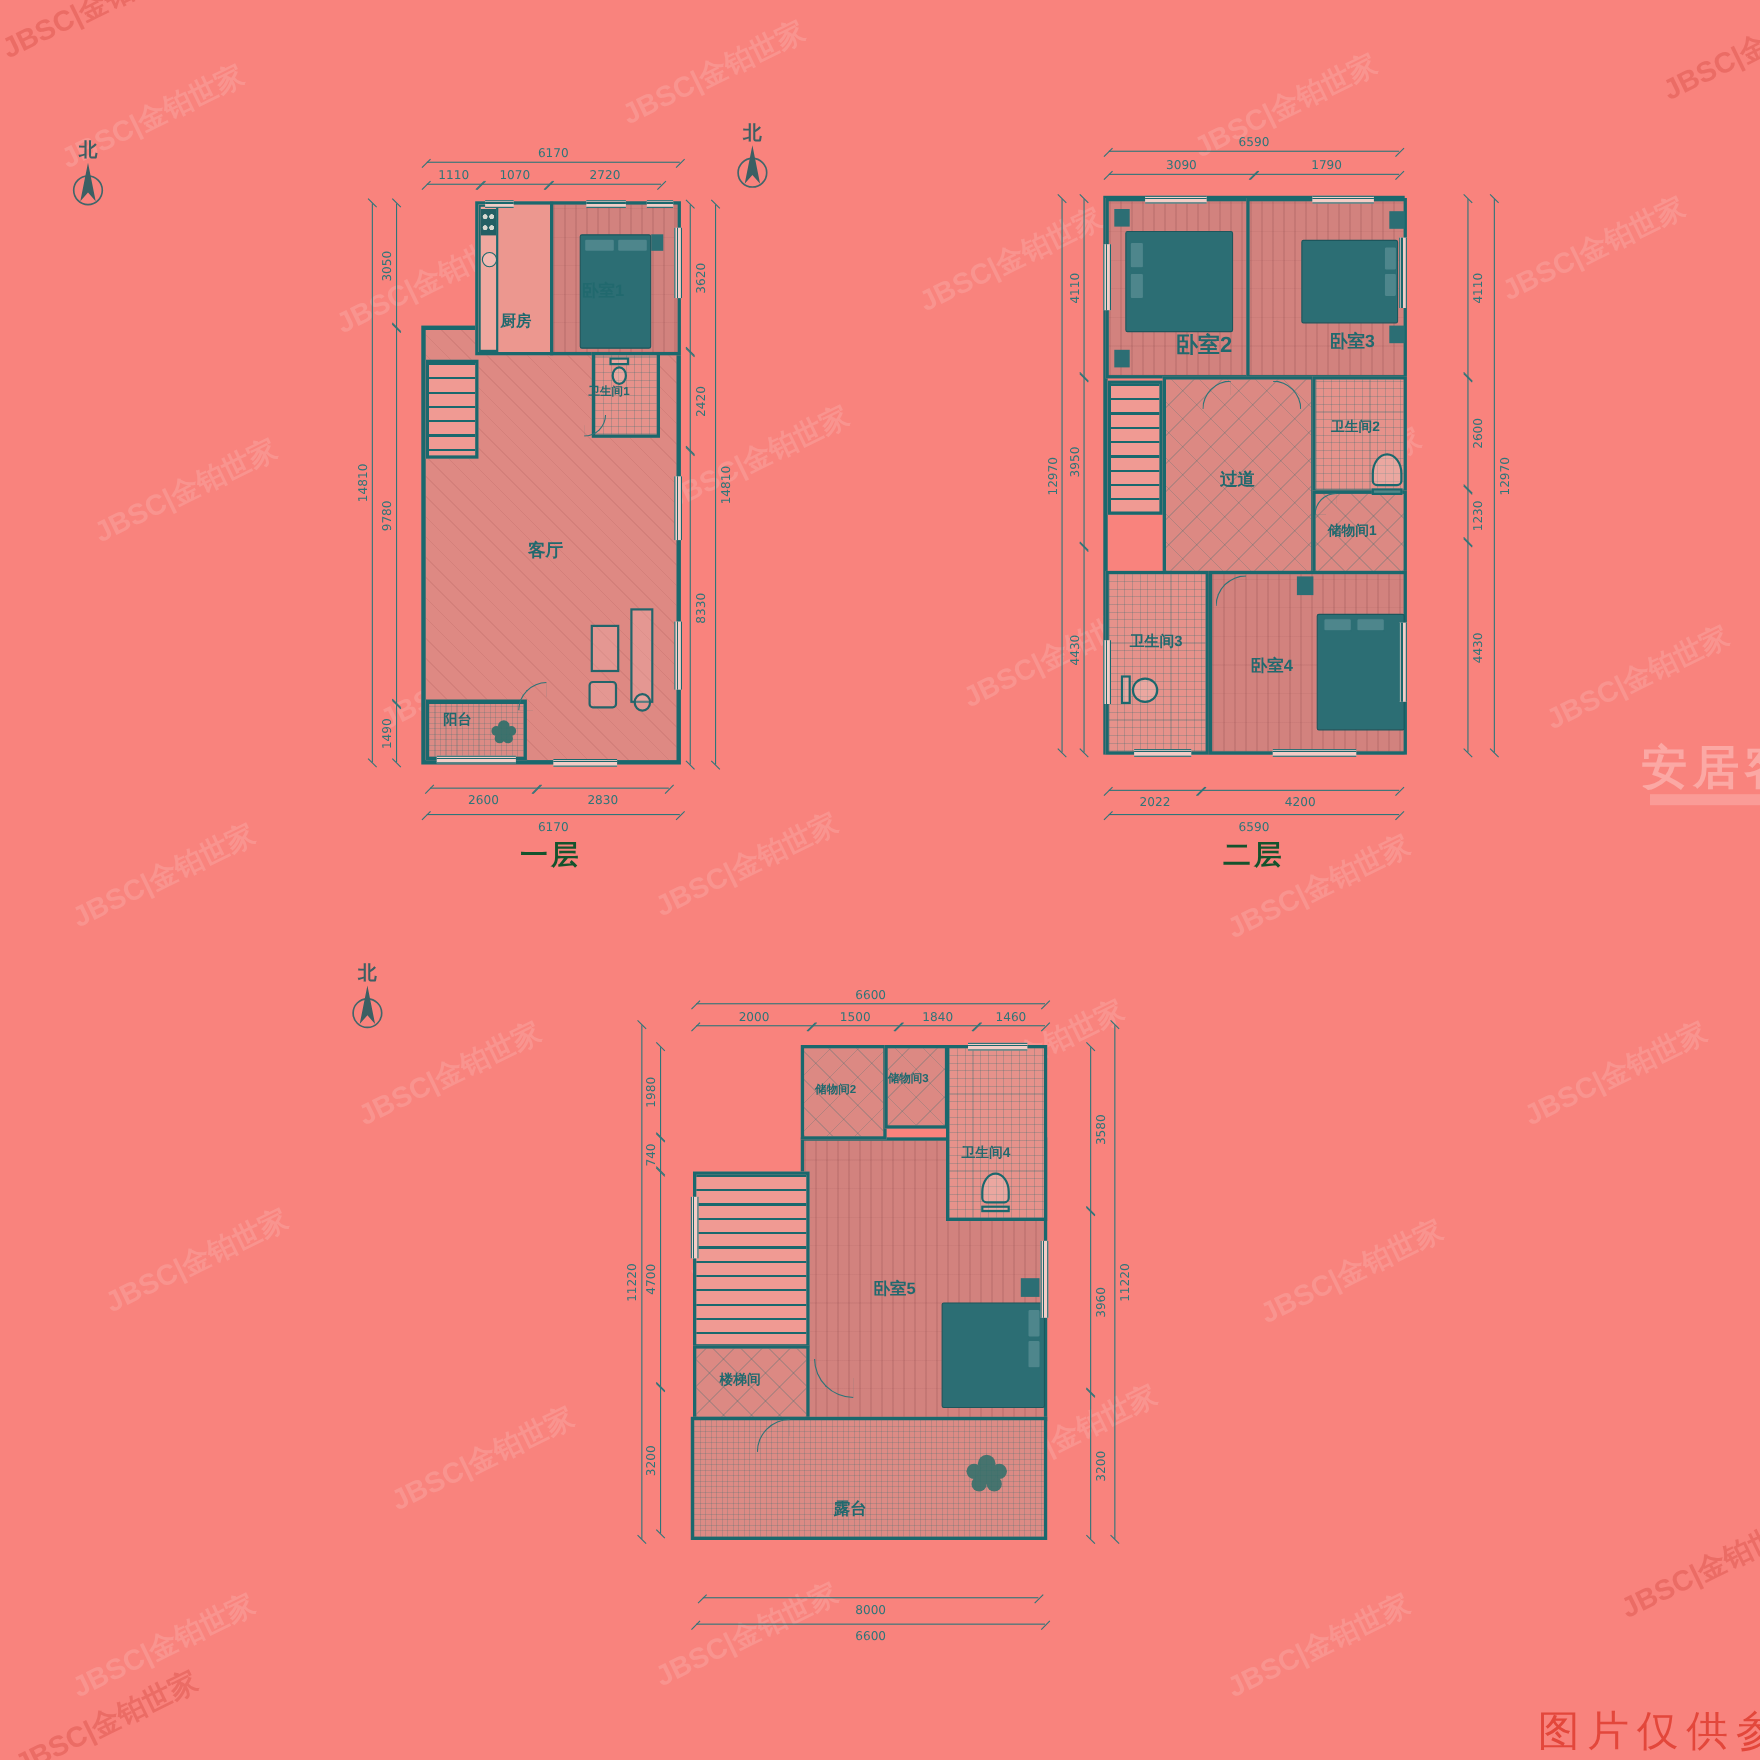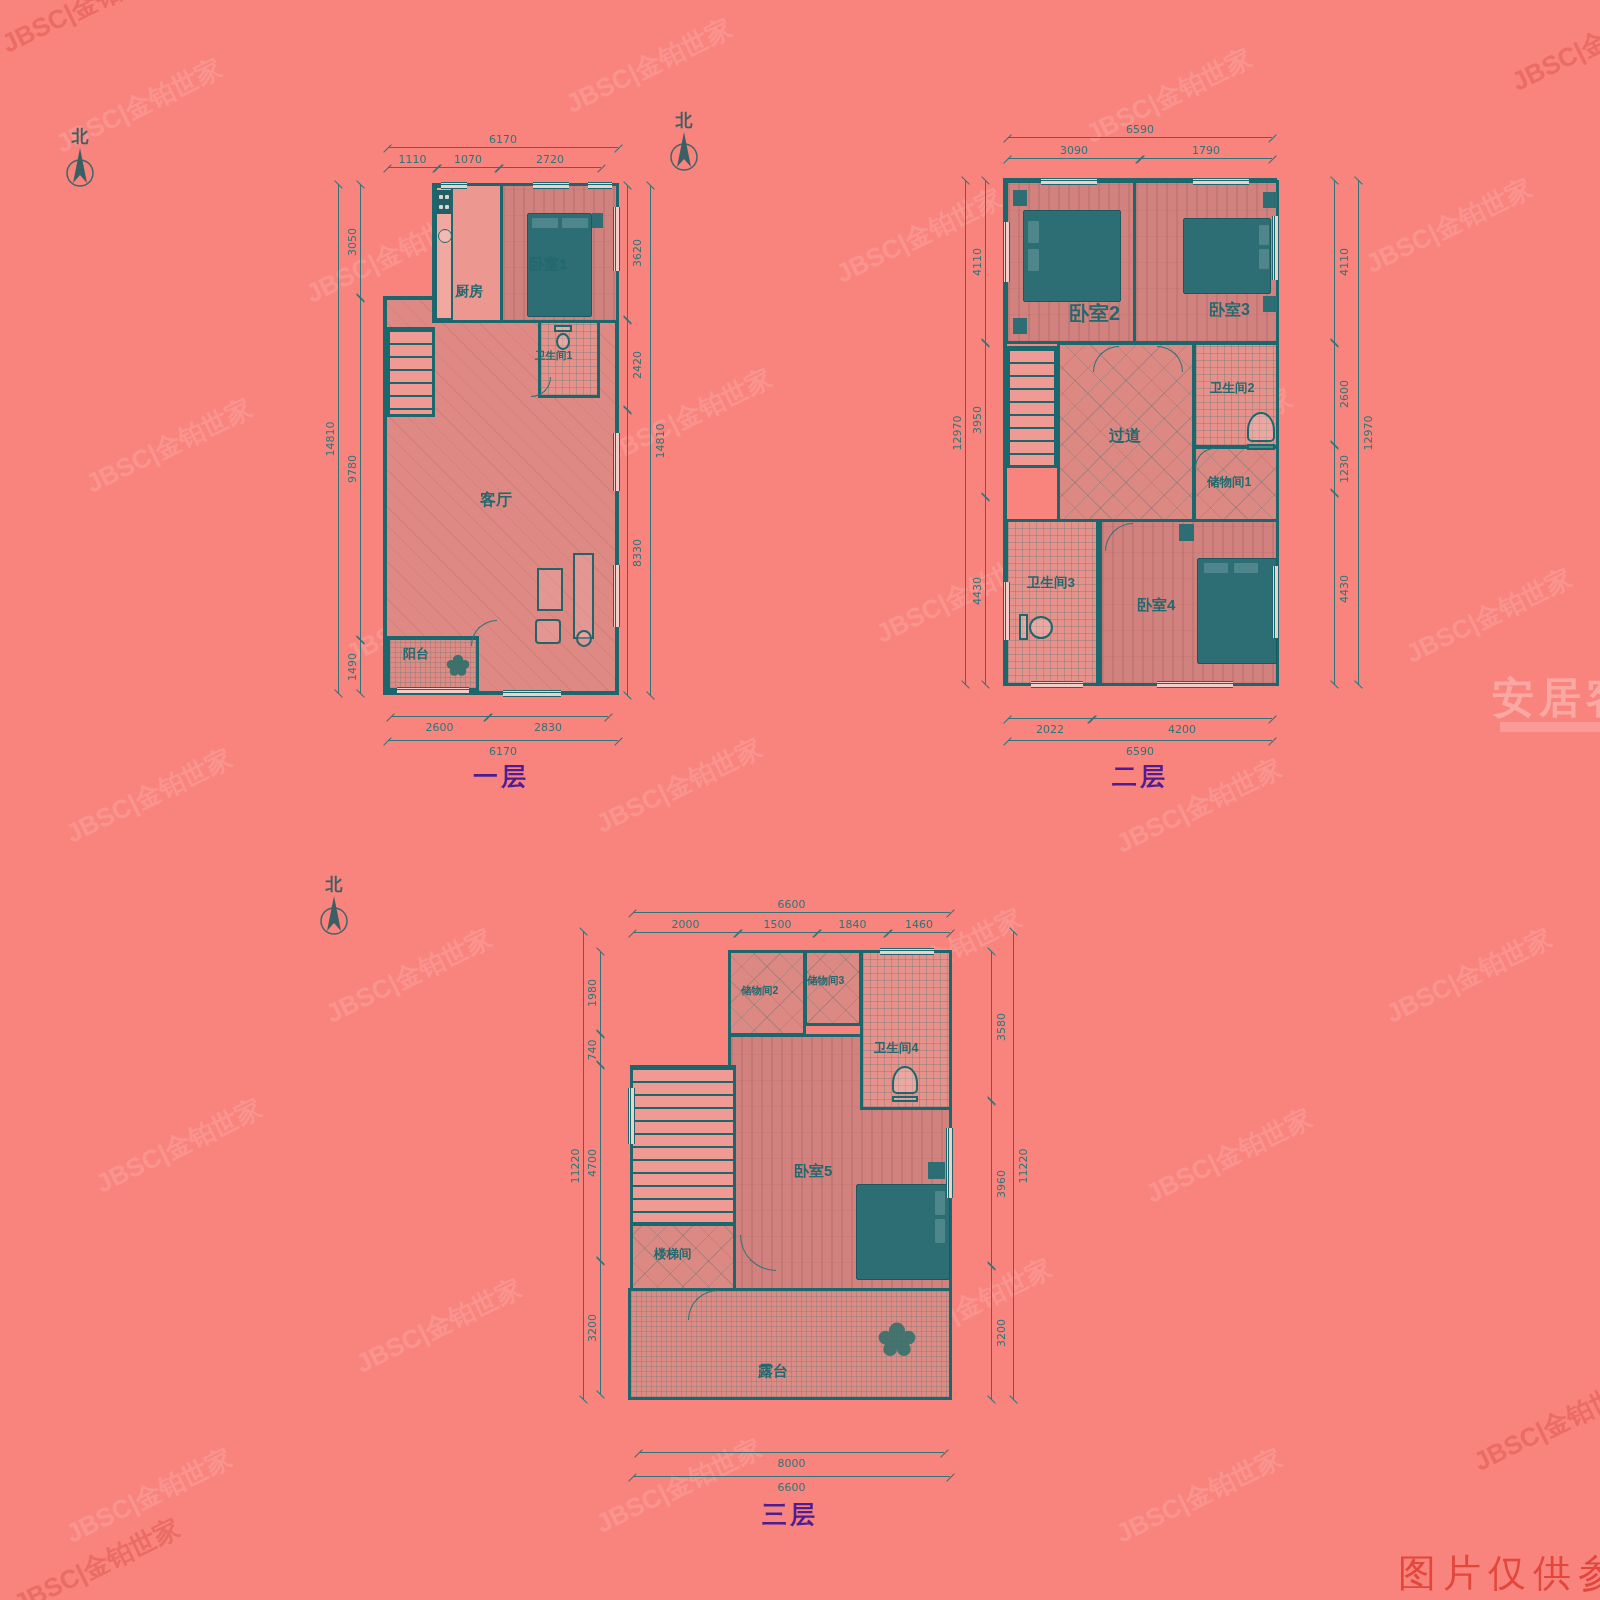--- a/index.html
+++ b/index.html
@@ -14,21 +14,21 @@
        letter-spacing:5px;white-space:nowrap;}
   .ajk-sub{position:absolute;background:rgba(255,255,255,0.20);}
   .stamp{position:absolute;color:rgba(224,64,52,0.9);font-size:38px;letter-spacing:7px;
          font-family:"DejaVu Serif",serif;white-space:nowrap;}
 
   
   .floor{position:absolute;}
   .room{position:absolute;border:3px solid #1a686d;box-sizing:border-box;}
   .b4{border-width:4px;}
   .rl{position:absolute;color:#21696e;font-weight:bold;white-space:nowrap;z-index:8;}
-  .floor-label{position:absolute;color:#4c1d95;font-size:25px;font-weight:bold;
+  .floor-label{position:absolute;color:#14532d;font-size:25px;font-weight:bold;
                text-align:center;letter-spacing:3px;}
 
   .fill-wood{background-color:#d2827e;background-image:
      repeating-linear-gradient(90deg,rgba(100,40,45,0.12) 0 2px,rgba(0,0,0,0) 2px 10px),
      repeating-linear-gradient(0deg,rgba(100,40,45,0.06) 0 1px,rgba(0,0,0,0) 1px 26px);}
   .fill-hatch{background-color:#de8983;background-image:
      repeating-linear-gradient(45deg,rgba(150,70,70,0.14) 0 1px,rgba(0,0,0,0) 1px 13px);}
   .fill-tile{background-color:#dc8983;background-image:
      repeating-linear-gradient(45deg,rgba(26,104,109,0.20) 0 1px,rgba(0,0,0,0) 1px 18px),
      repeating-linear-gradient(-45deg,rgba(26,104,109,0.20) 0 1px,rgba(0,0,0,0) 1px 18px);}
@@ -437,15 +437,14 @@
     </div>
   <div class="dv lr" style="left:1013px;top:932px;height:467px">
       <i>11220</i>
     </div>
   <div class="dh lb" style="left:639px;top:1452px;width:305px">
       <i>8000</i>
     </div>
   <div class="dh lb" style="left:633px;top:1476px;width:317px">
       <i>6600</i>
     </div>
-  <div class="floor-label" style="left:628px;top:1498px;width:324px">三层</div>
 
 </div>
 
 </body></html>

